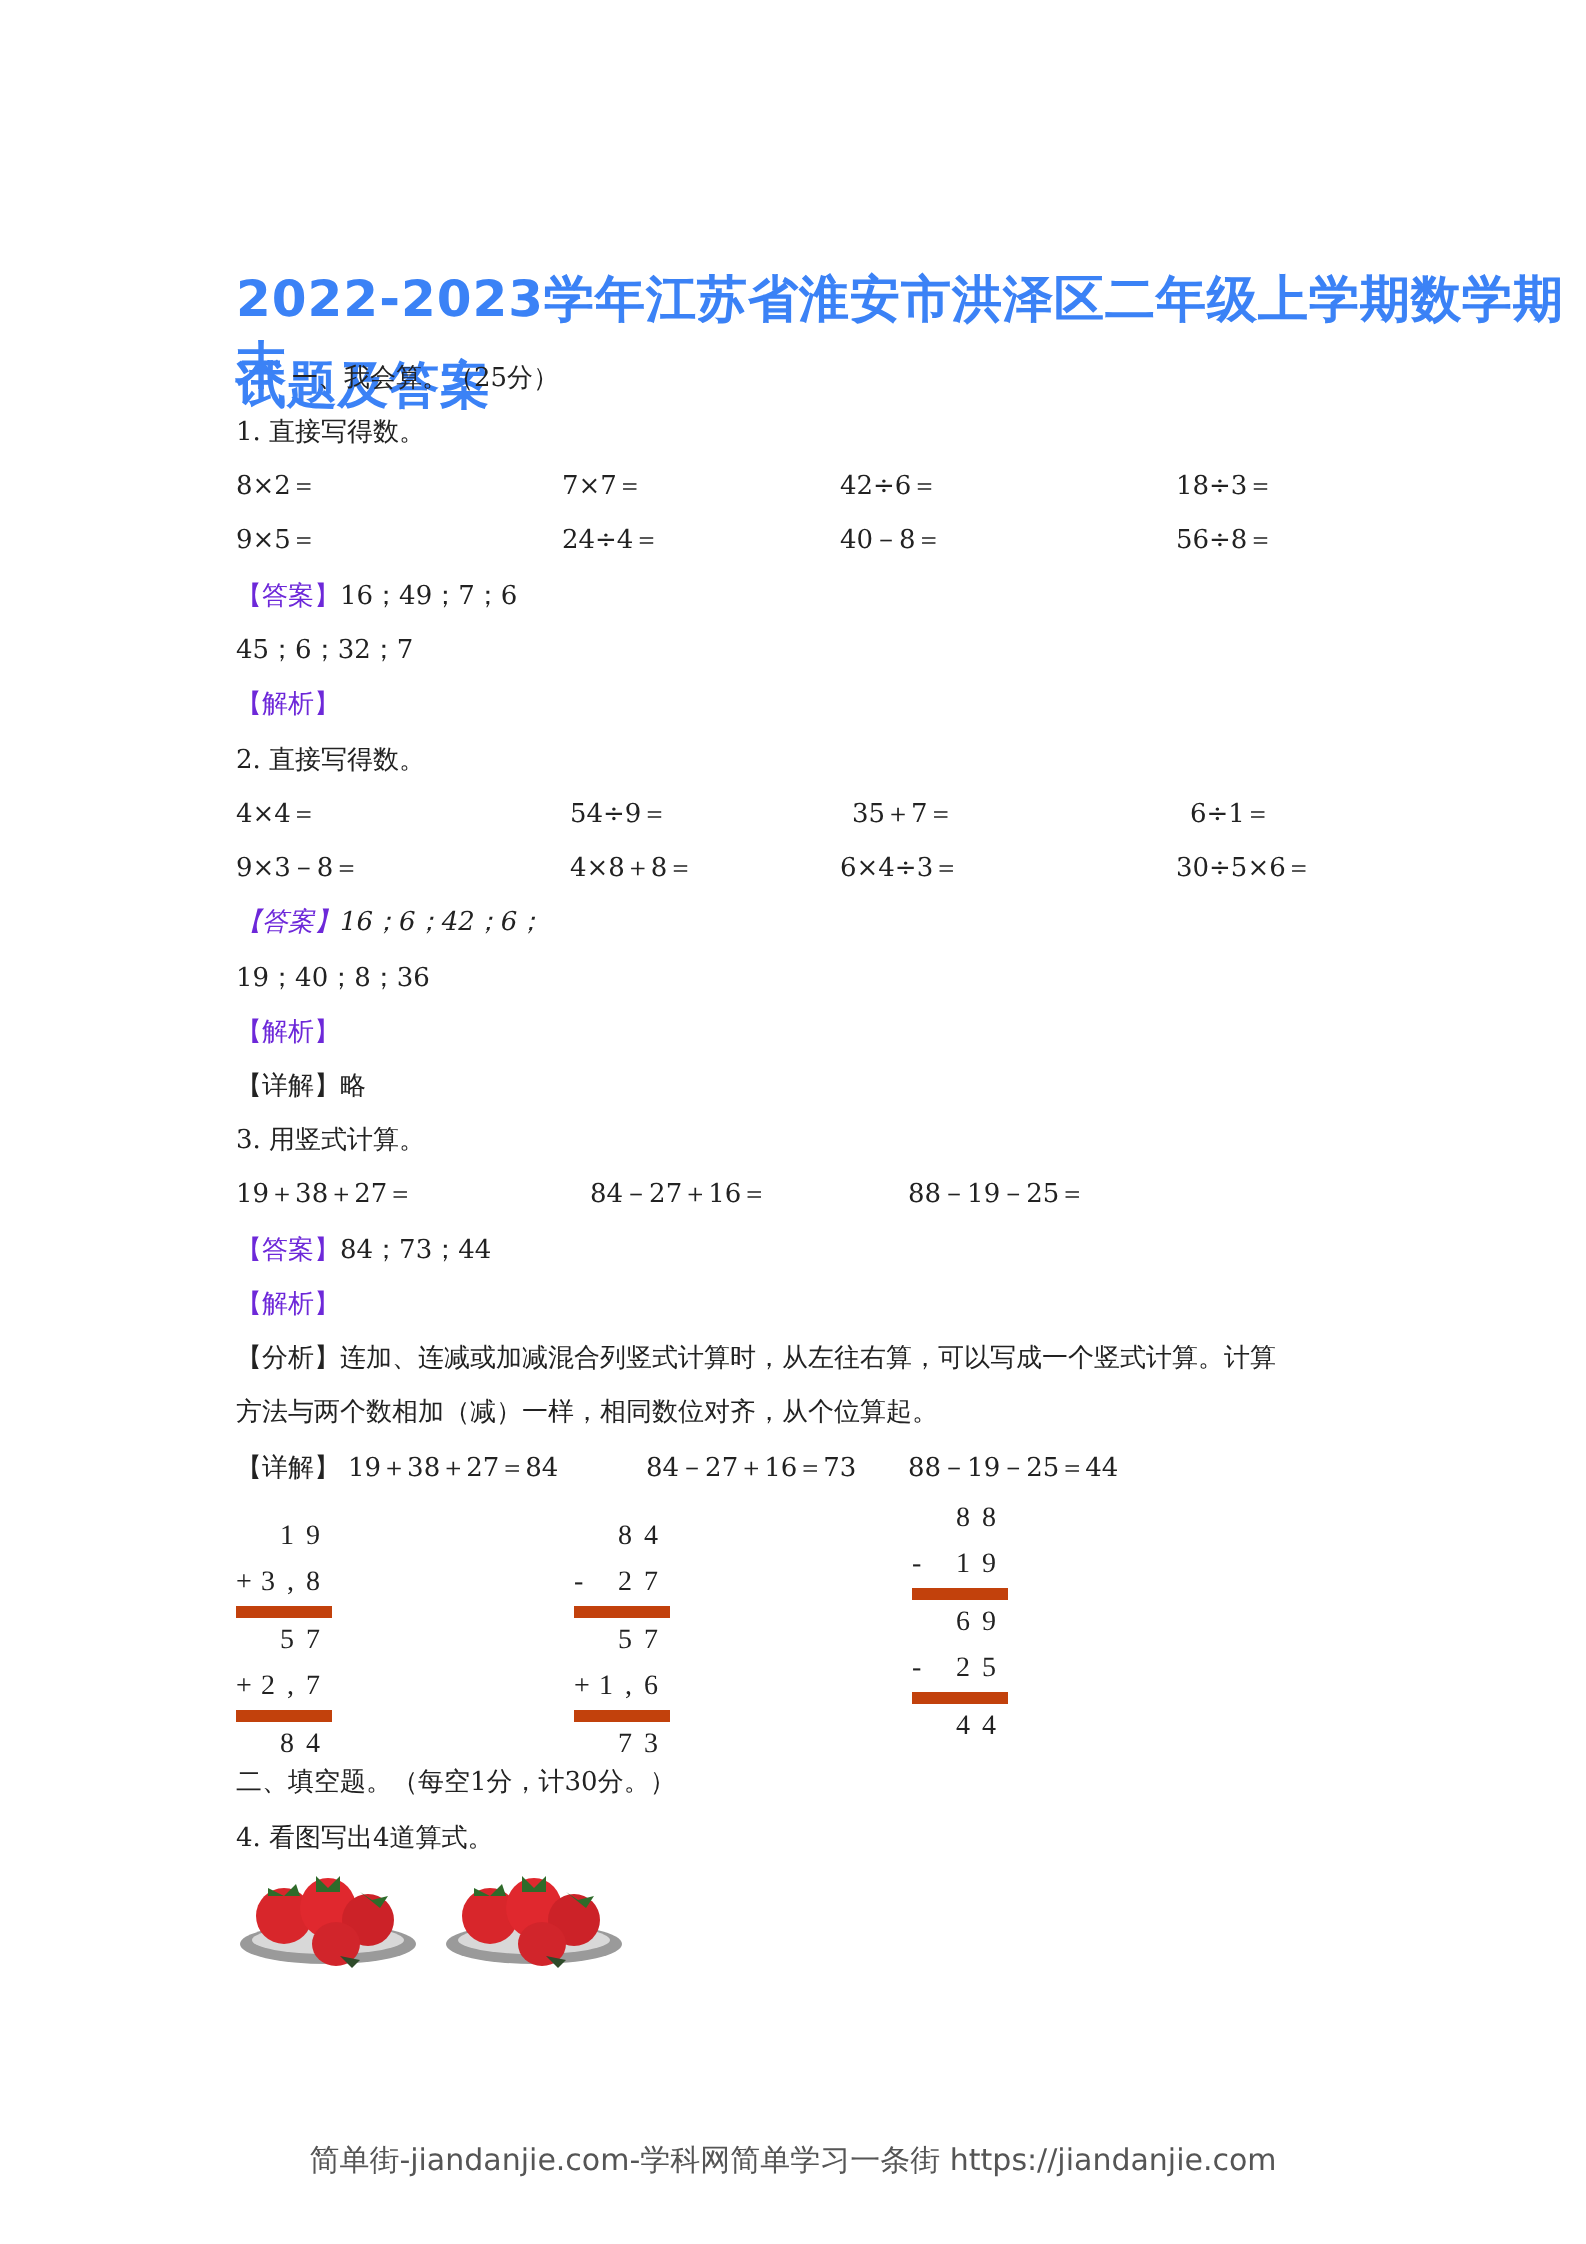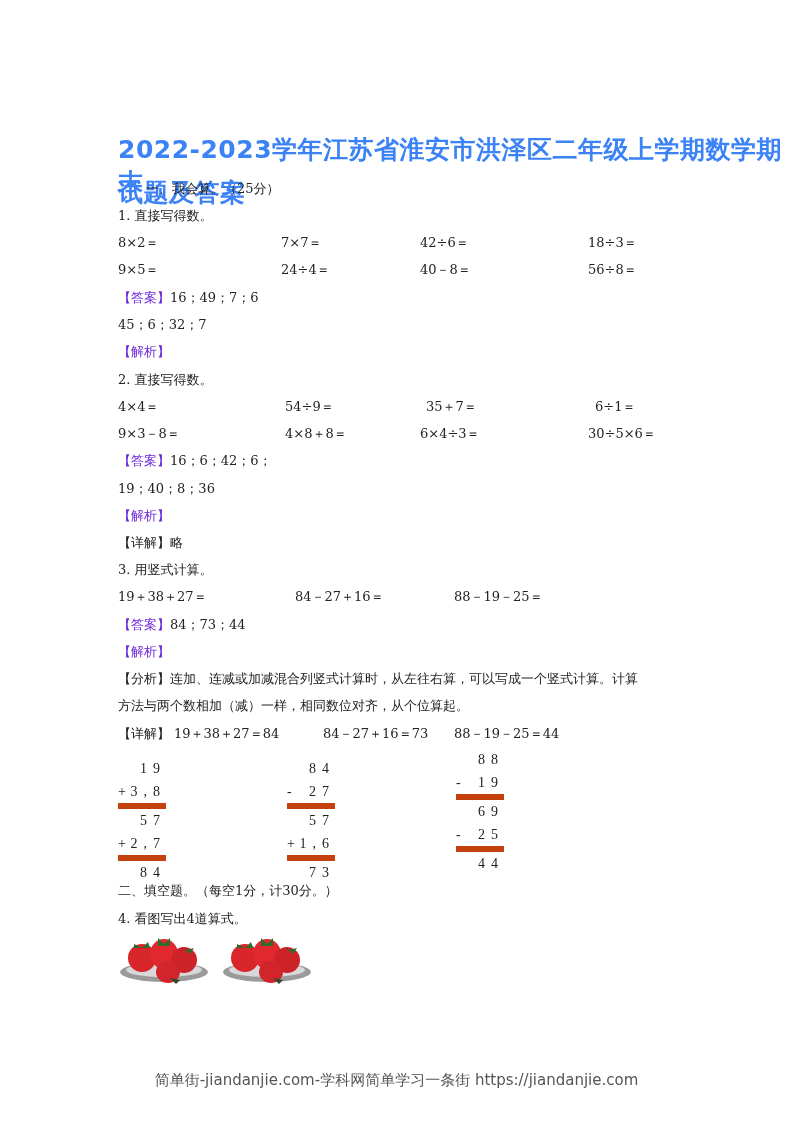--- a/index.html
+++ b/index.html
@@ -54,21 +54,21 @@
   <span class="cell" style="left:308px">35＋7＝</span>
   <span class="cell" style="left:477px">6÷1＝</span>
 </div>
 <div class="row" style="top:425px;">
   <span class="cell" style="left:0">9×3－8＝</span>
   <span class="cell" style="left:167px">4×8＋8＝</span>
   <span class="cell" style="left:302px">6×4÷3＝</span>
   <span class="cell" style="left:470px">30÷5×6＝</span>
 </div>
 
-<div class="line" style="top:452px;">
+<div class="line" style="top:452px;font-style:italic;">
   <span class="tag-blue">【答案】</span><span>16；6；42；6；</span>
 </div>
 <div class="line" style="top:480px;">19；40；8；36</div>
 <div class="line tag-blue" style="top:507px;">【解析】</div>
 <div class="line" style="top:534px;">【详解】略</div>
 
 <div class="line" style="top:561px;">3. 用竖式计算。</div>
 <div class="row" style="top:588px;">
   <span class="cell" style="left:0">19＋38＋27＝</span>
   <span class="cell" style="left:177px">84－27＋16＝</span>

